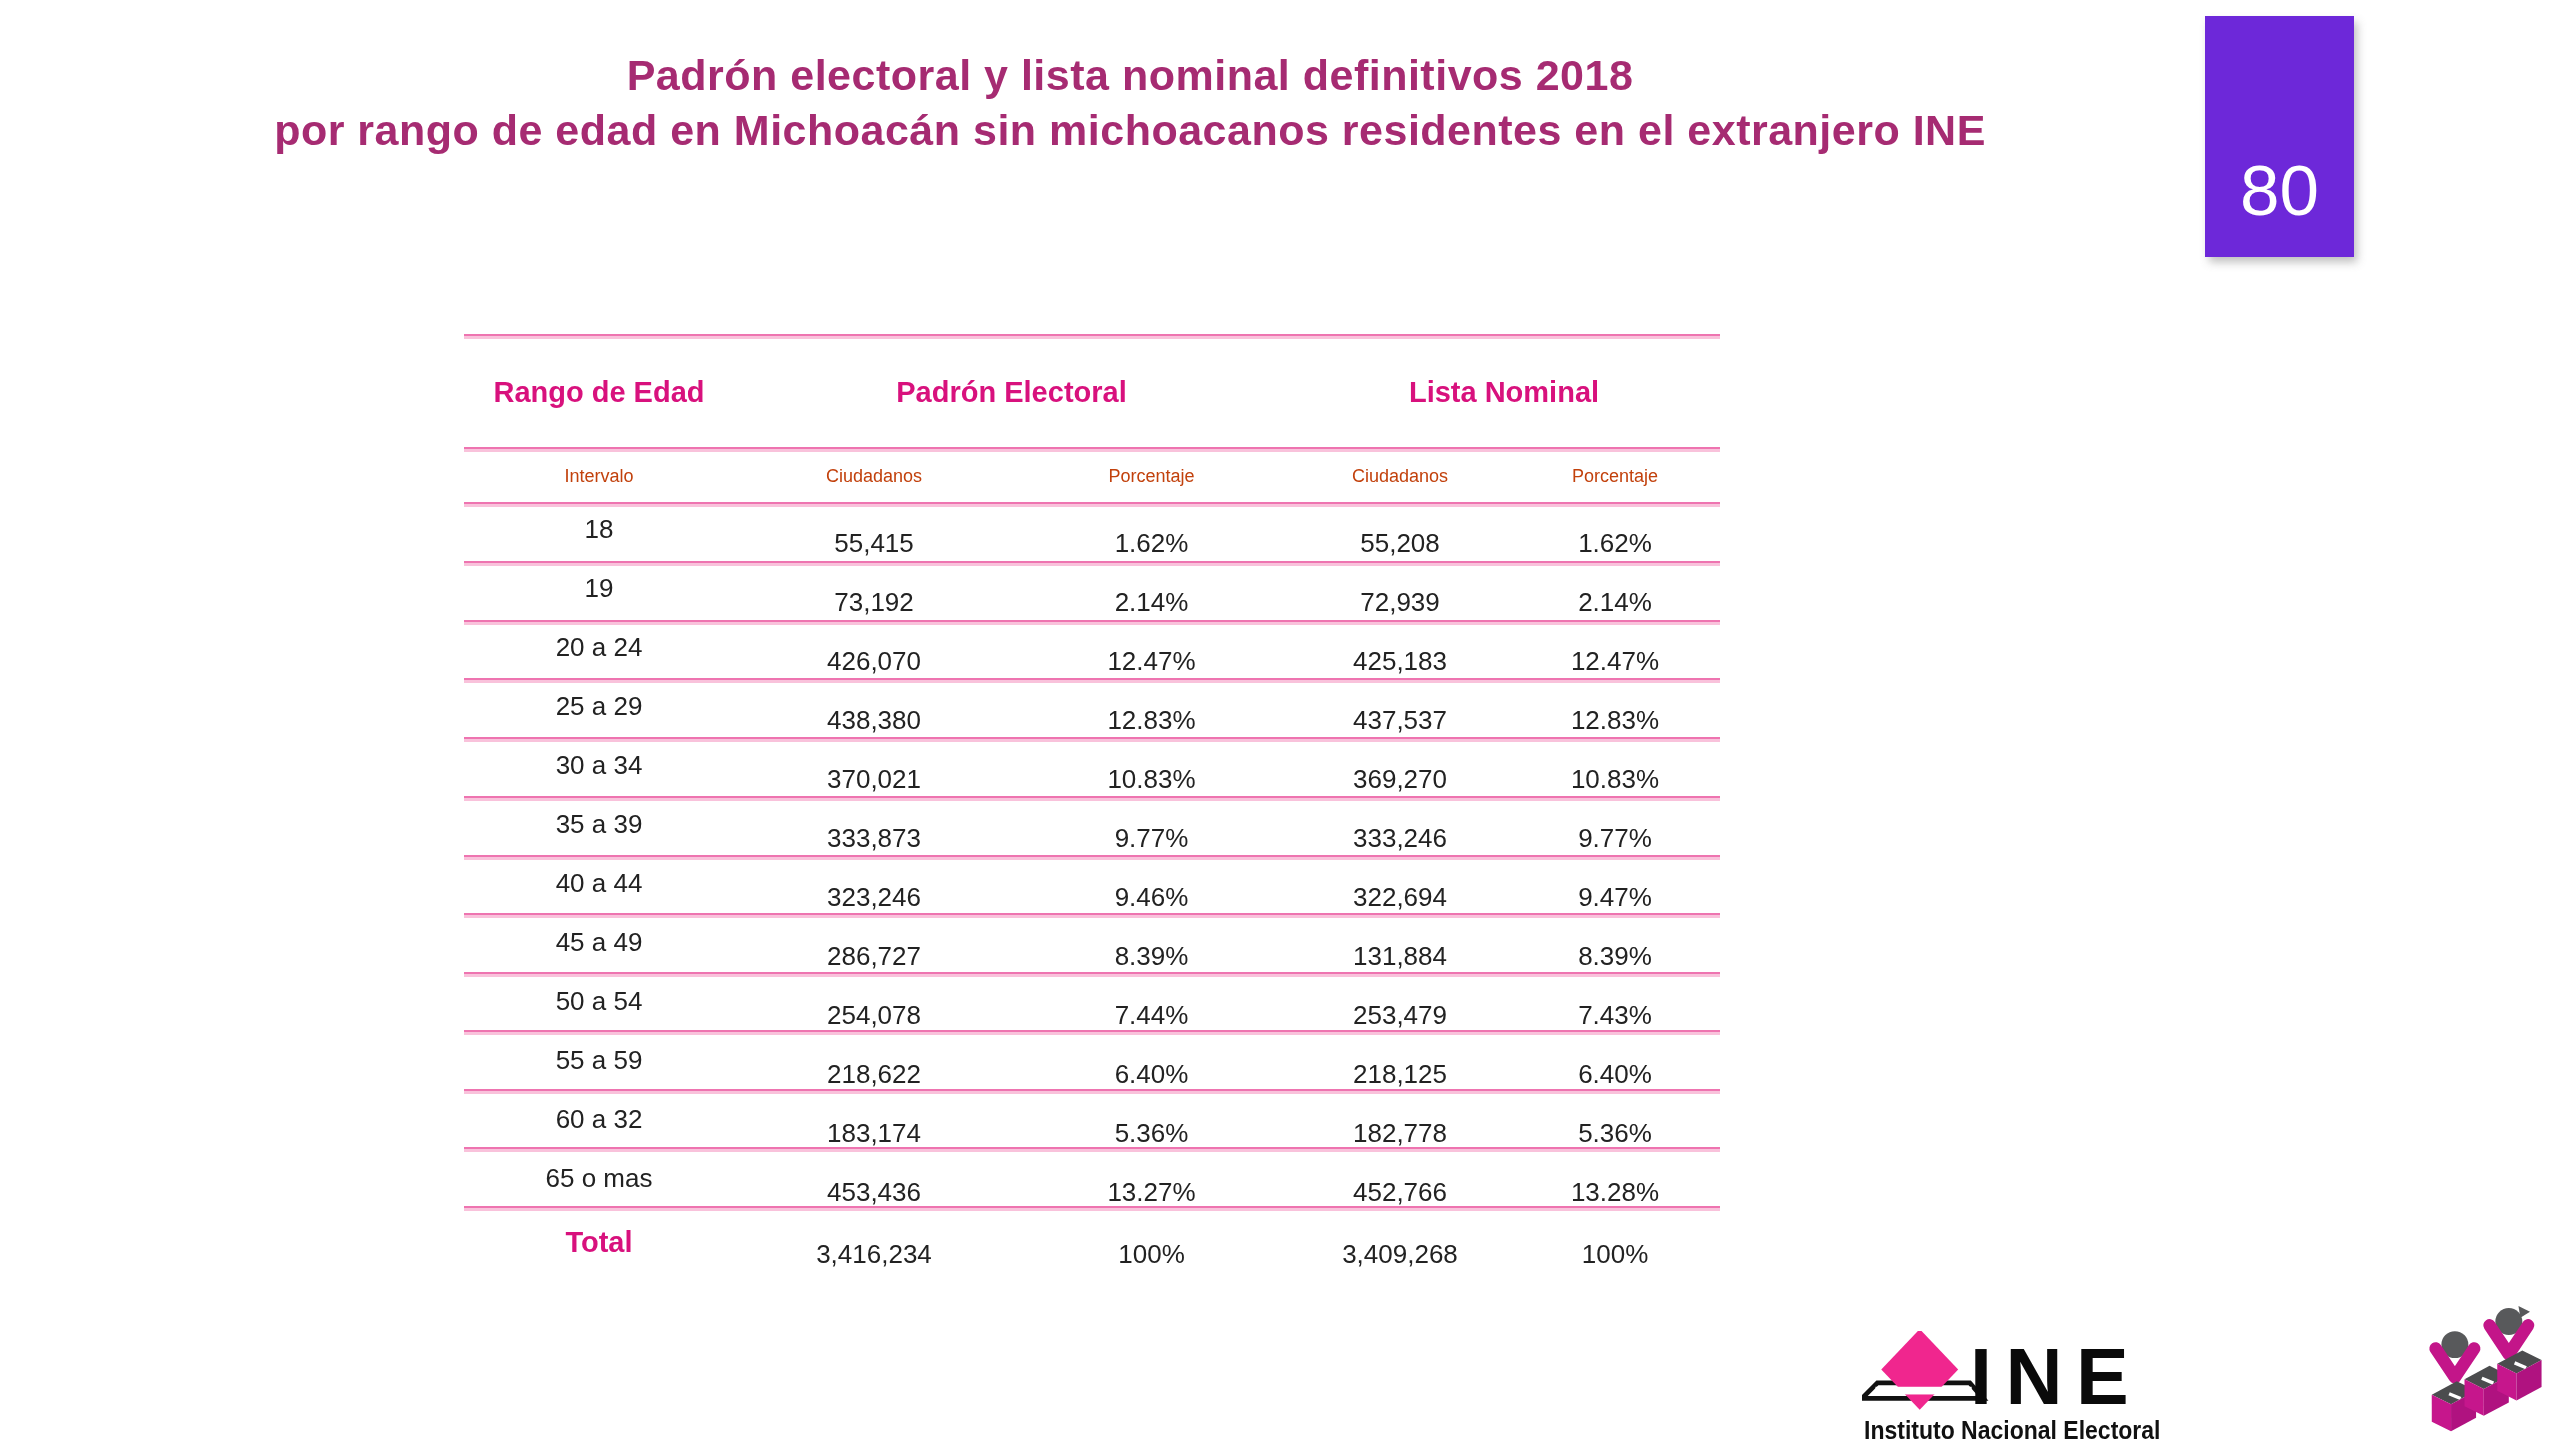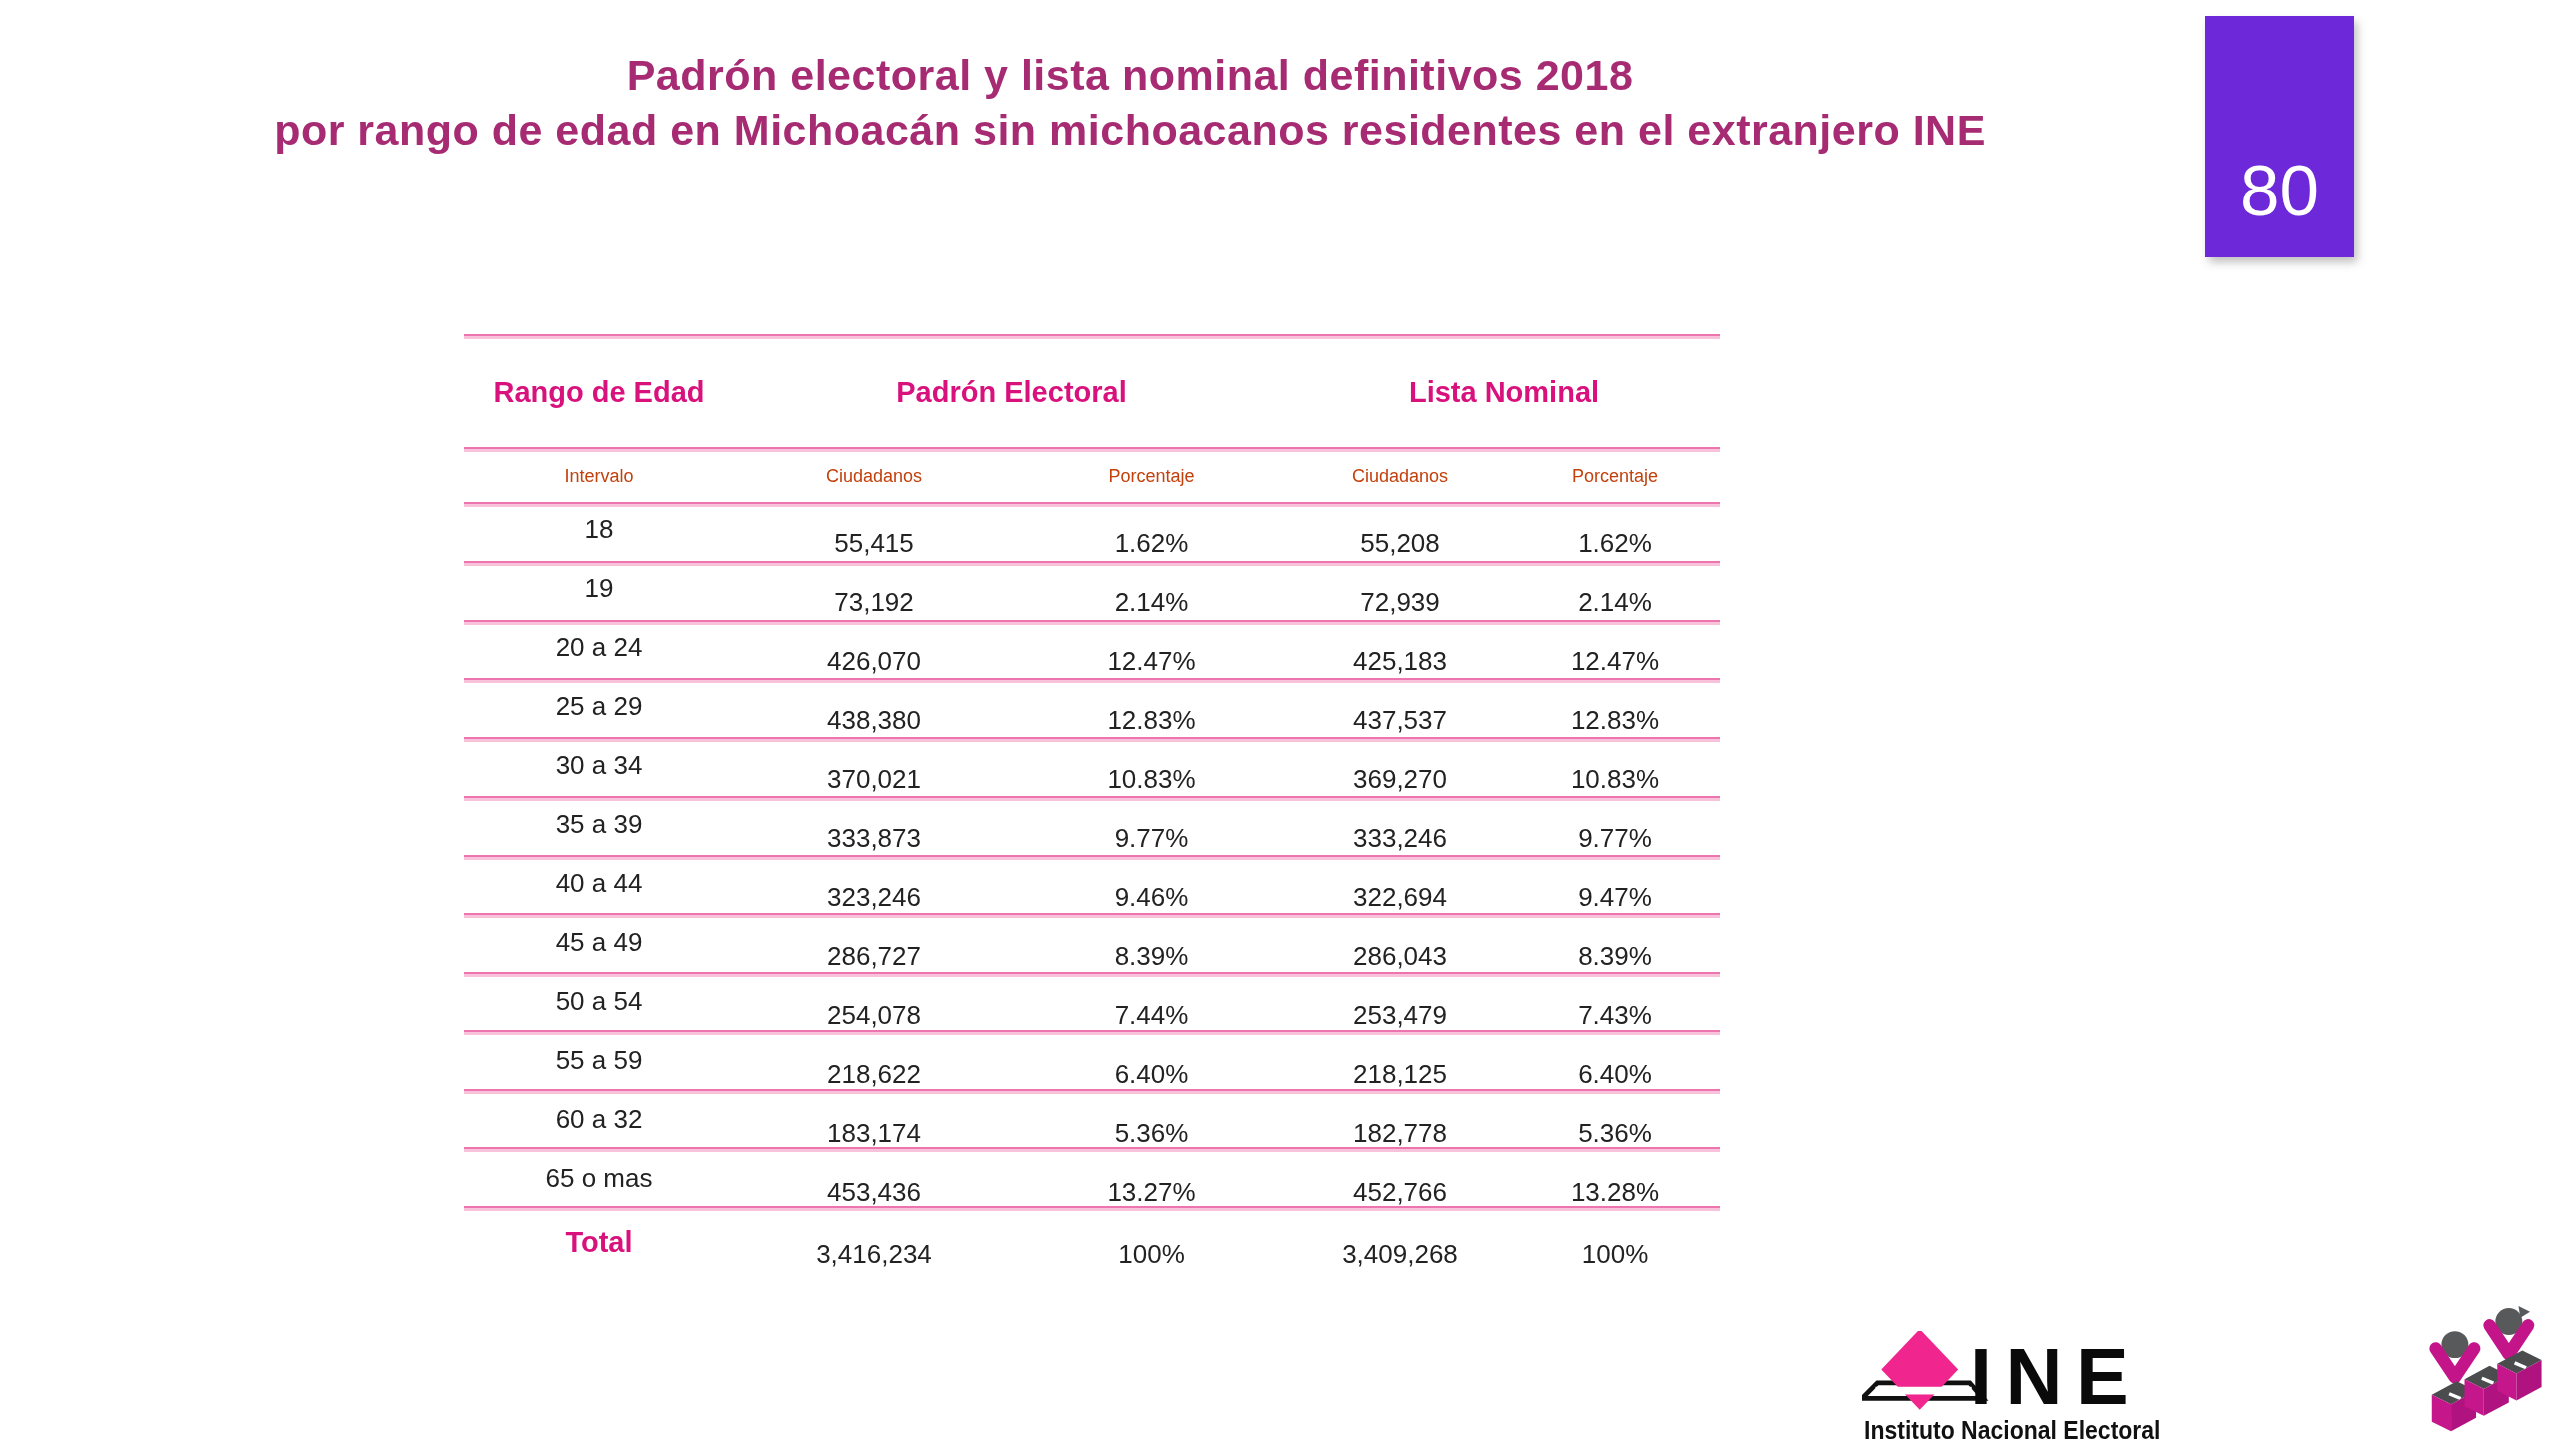--- a/index.html
+++ b/index.html
@@ -175,21 +175,21 @@
 
       <div class="cell interval">40 a 44</div>
       <div class="cell val">323,246</div>
       <div class="cell val">9.46%</div>
       <div class="cell val">322,694</div>
       <div class="cell val">9.47%</div>
 
       <div class="cell interval">45 a 49</div>
       <div class="cell val">286,727</div>
       <div class="cell val">8.39%</div>
-      <div class="cell val">286,043</div>
+      <div class="cell val">131,884</div>
       <div class="cell val">8.39%</div>
 
       <div class="cell interval">50 a 54</div>
       <div class="cell val">254,078</div>
       <div class="cell val">7.44%</div>
       <div class="cell val">253,479</div>
       <div class="cell val">7.43%</div>
 
       <div class="cell interval">55 a 59</div>
       <div class="cell val">218,622</div>

